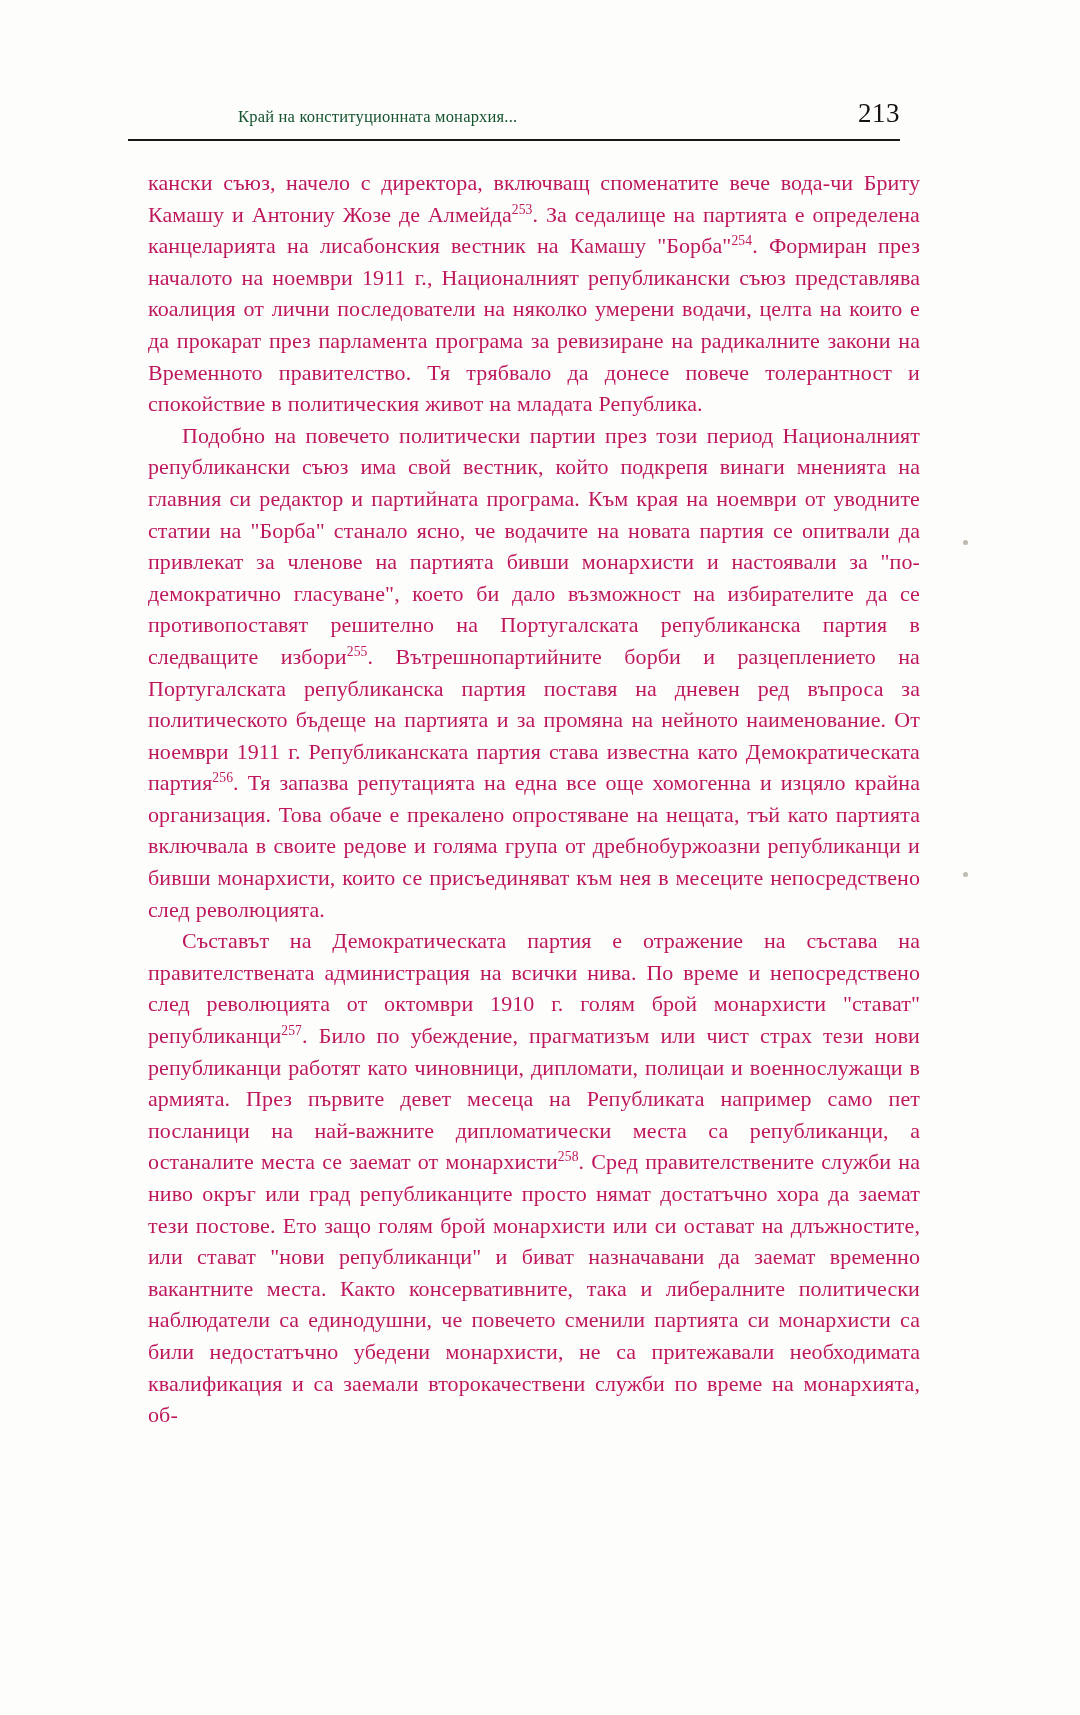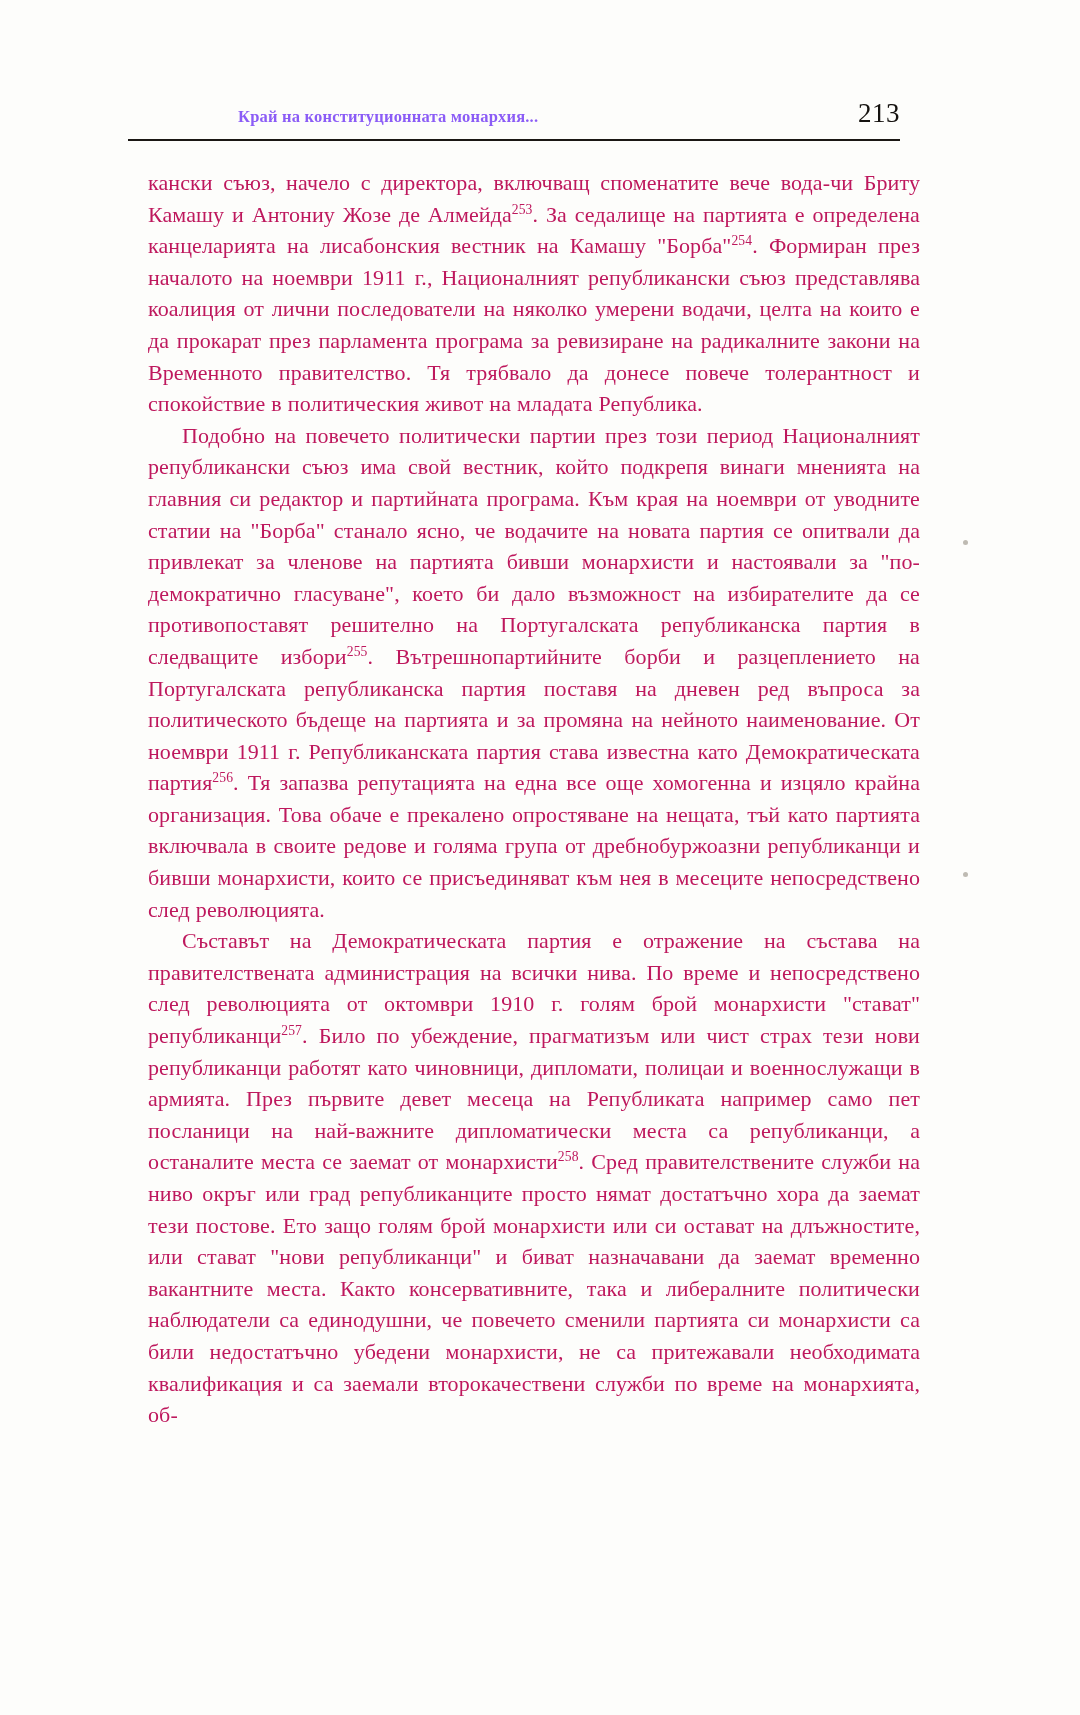--- a/index.html
+++ b/index.html
@@ -31,24 +31,24 @@
   }
   .runhead {
     display: flex;
     align-items: baseline;
     justify-content: space-between;
     width: 100%;
     padding-bottom: 8px;
   }
   .runhead-title {
     font-family: "Liberation Serif", "DejaVu Serif", serif;
-    font-weight: bold;
+    font-weight: normal;
     font-size: 16.5px;
     letter-spacing: 0.2px;
-    color: #8b5cf6;
+    color: #14532d;
     white-space: nowrap;
     padding-left: 110px;
     margin-top: 28px;
   }
   .runhead-page {
     font-family: "Liberation Serif", "DejaVu Serif", serif;
     font-size: 27px;
     color: #15120f;
     letter-spacing: 0.5px;
     margin-top: 24px;

